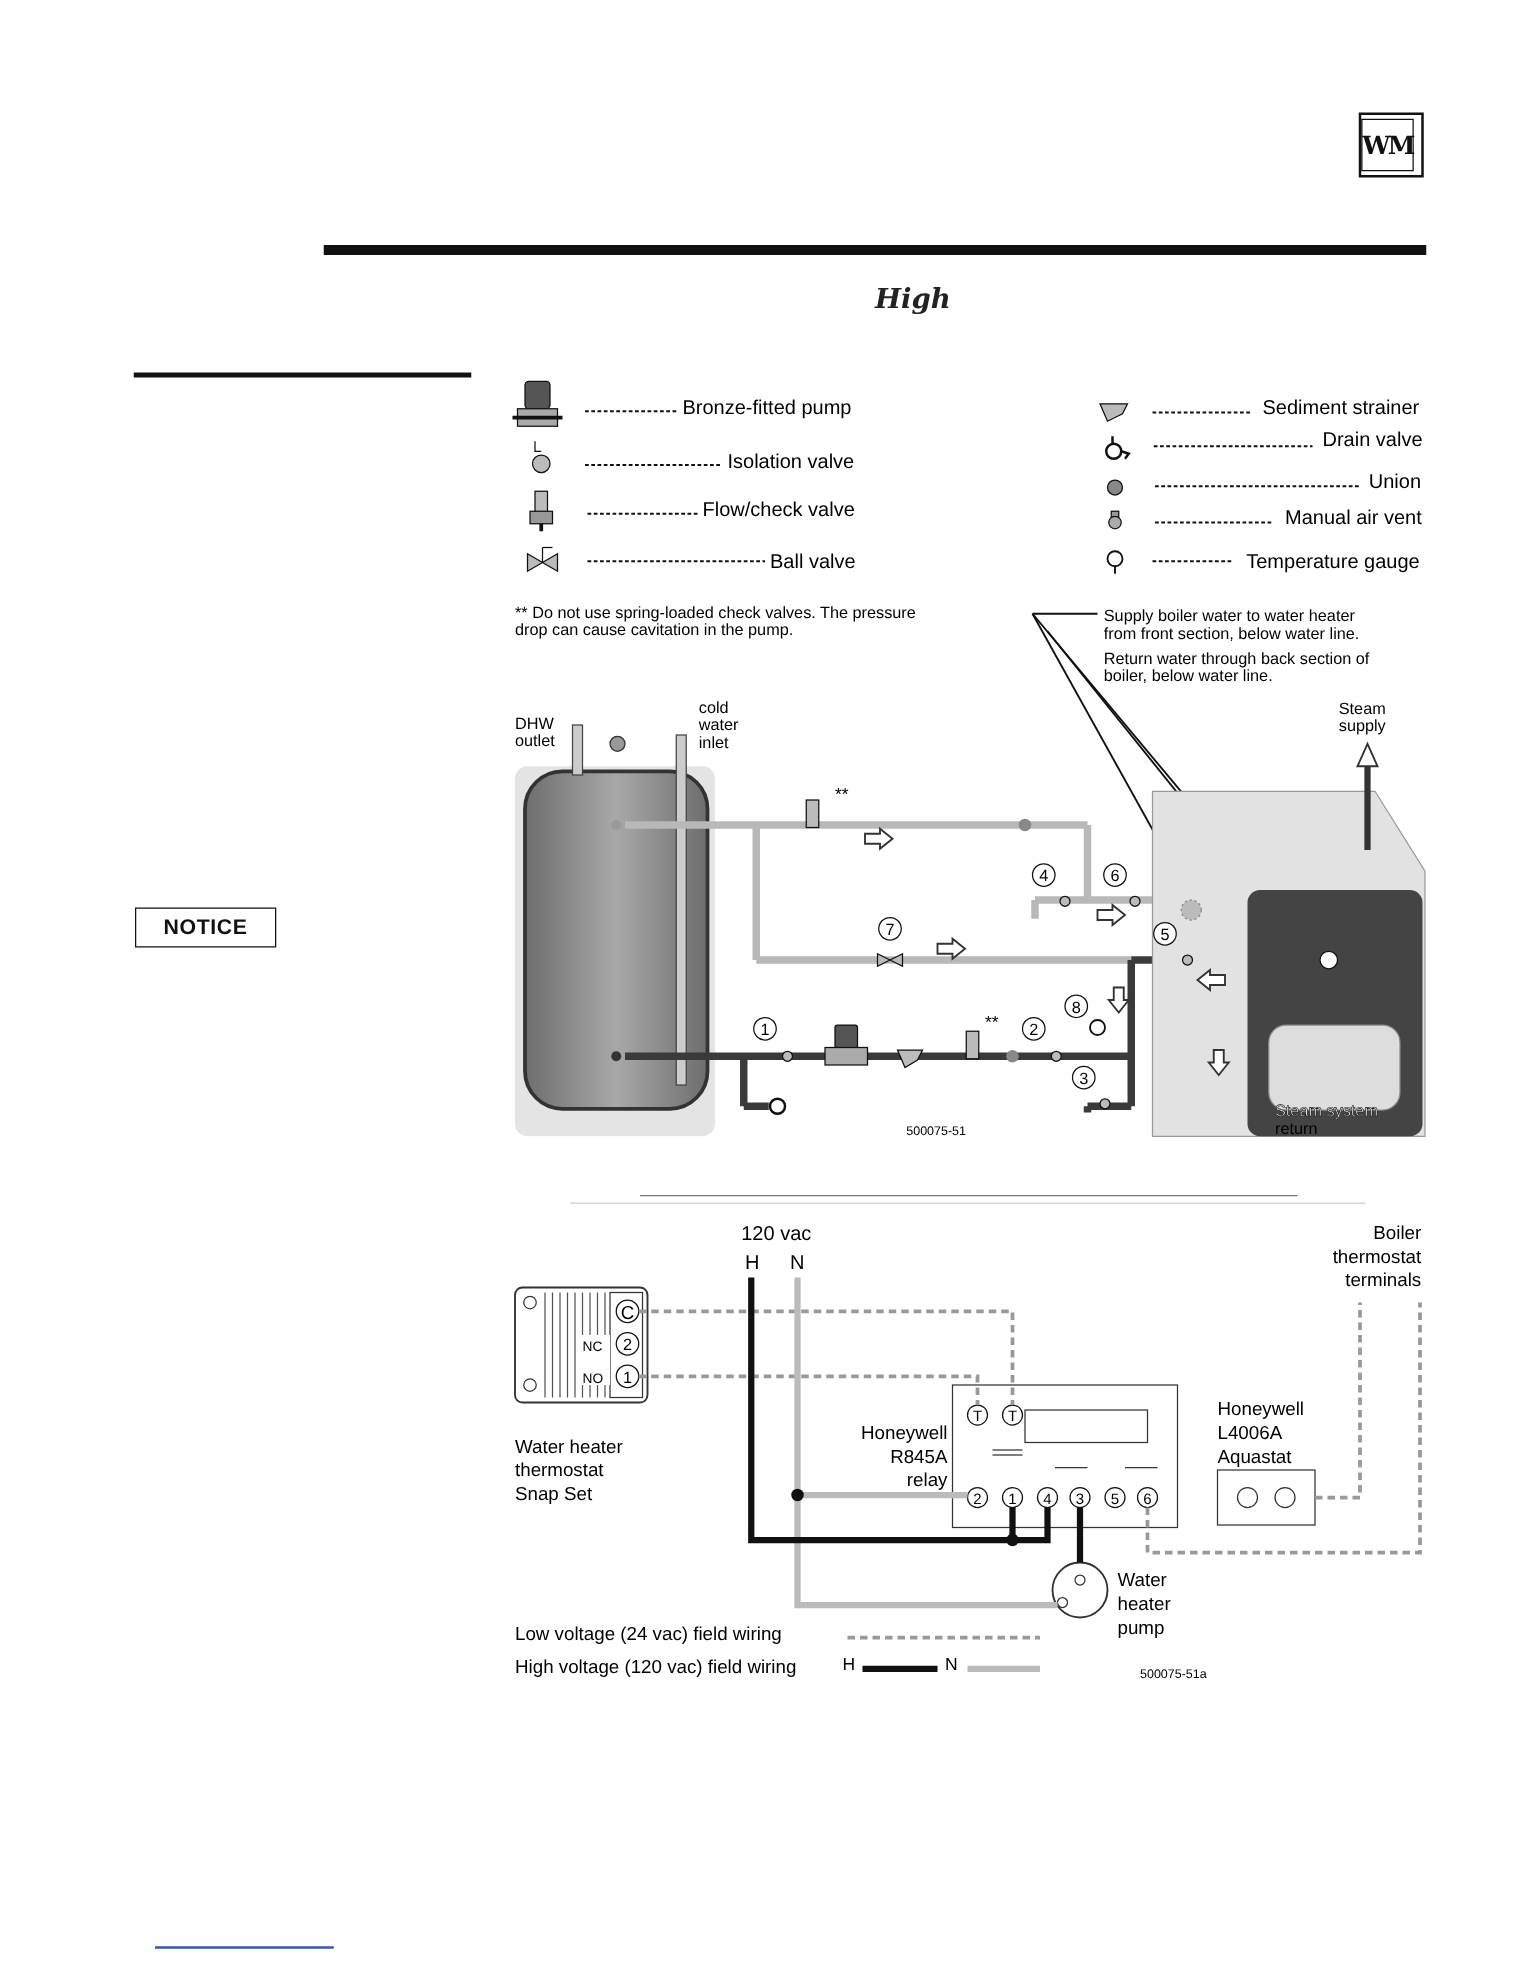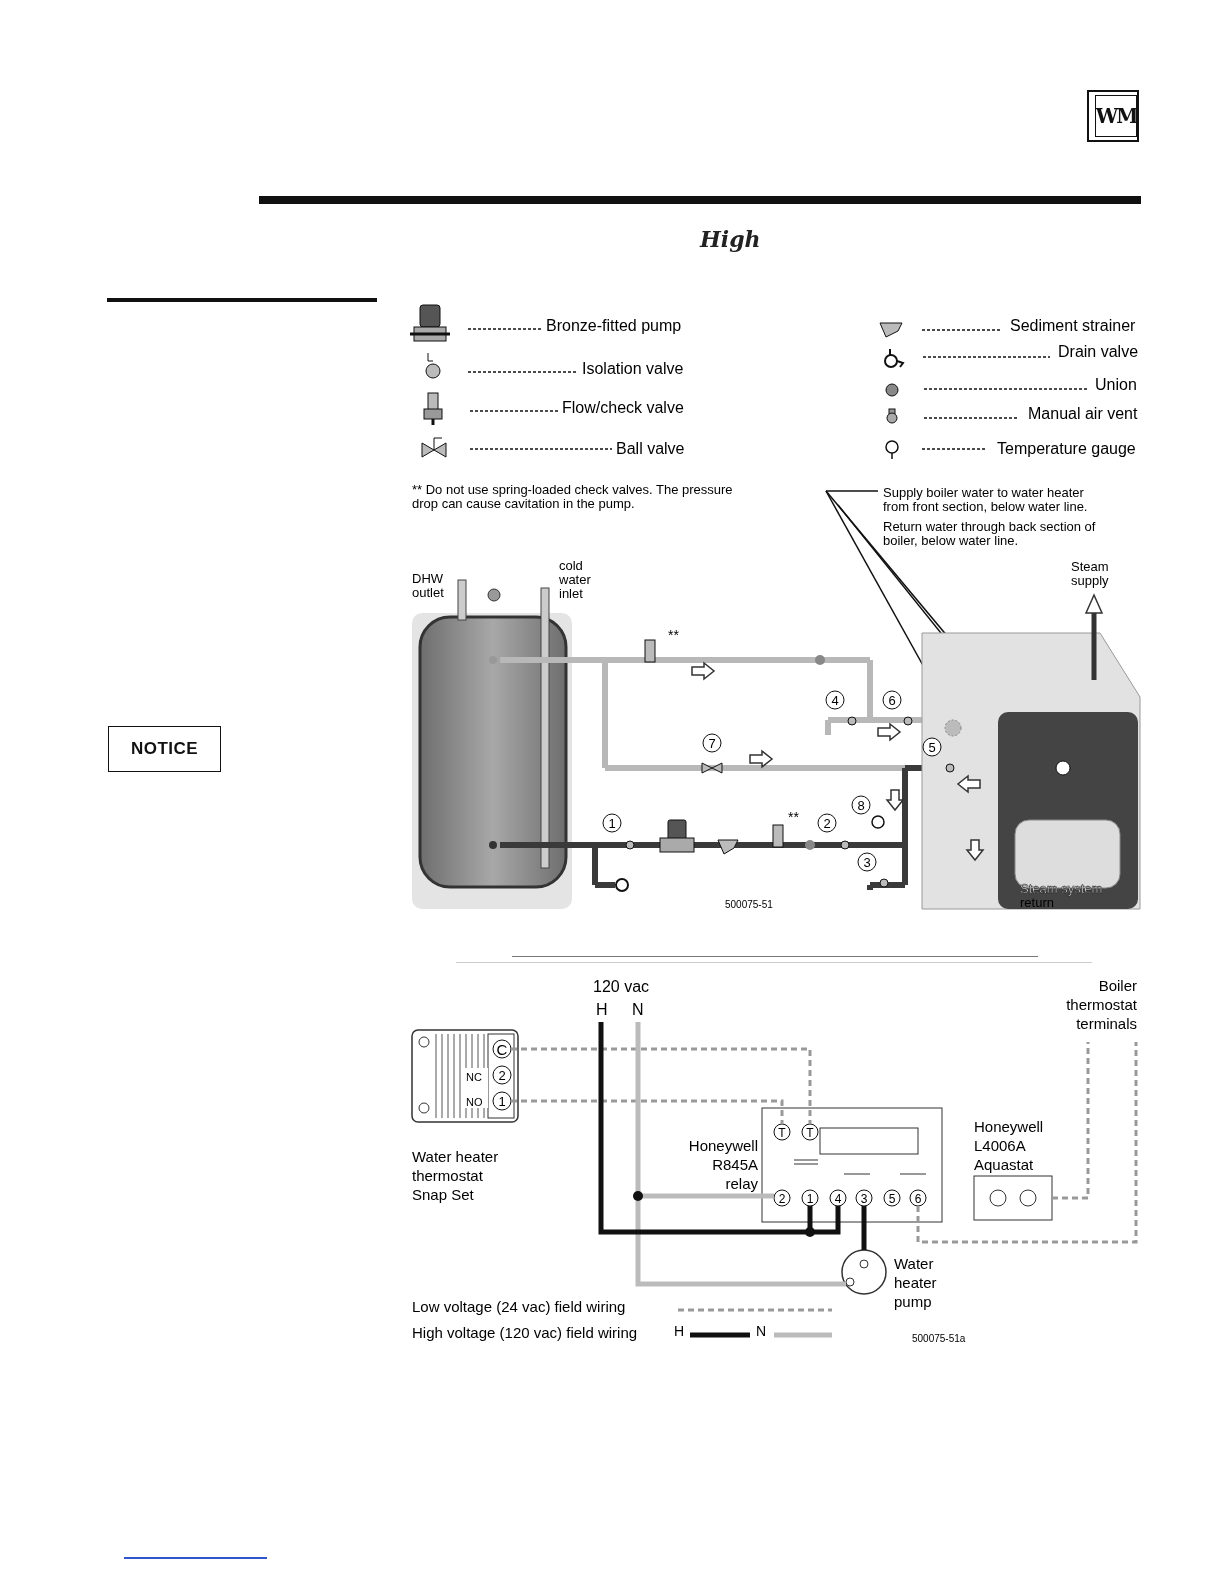--- a/index.html
+++ b/index.html
@@ -1,23 +1,23 @@
 <!DOCTYPE html>
 <html><head>
 <meta charset="utf-8">
 <style>
   html, body { margin: 0; padding: 0; }
   body { width: 1224px; height: 1584px; background: #ffffff; position: relative; overflow: hidden; font-family: "Liberation Sans", sans-serif; color: #111; }
   .abs { position: absolute; }
-  .logo { left: 1087px; top: 90px; width: 52px; height: 52px; border: 2px solid #111; box-sizing: border-box; display: flex; align-items: center; justify-content: flex-end; }
+  .logo { left: 1087px; top: 90px; width: 52px; height: 52px; border: 2px solid #111; box-sizing: border-box; display: flex; align-items: center; justify-content: flex-start; }
   .logo-inner { width: 42px; height: 42px; border: 1.5px solid #111; box-sizing: border-box; font-family: "DejaVu Serif", serif; font-weight: bold; font-size: 20px; display: flex; align-items: center; justify-content: center; letter-spacing: -2px; }
   .top-rule { left: 259px; top: 196px; width: 882px; height: 8px; background: #111; }
   .subtitle { left: 700px; top: 226px; width: 90px; font-family: "DejaVu Serif", serif; font-style: italic; font-weight: bold; font-size: 22px; color: #222; }
   .side-rule { left: 107px; top: 298px; width: 270px; height: 4px; background: #111; }
-  .notice { left: 108px; top: 726px; width: 113px; height: 46px; border: 1.5px solid #111; box-sizing: border-box; font-weight: bold; font-size: 17px; letter-spacing: 0.5px; display: flex; align-items: center; justify-content: center; }
+  .notice { left: 108px; top: 726px; width: 113px; height: 32px; border: 1.5px solid #111; box-sizing: border-box; font-weight: bold; font-size: 17px; letter-spacing: 0.5px; display: flex; align-items: center; justify-content: center; }
   .footer-link { left: 124px; top: 1557px; width: 143px; height: 1.5px; background: #3355cc; }
   svg text { font-family: "Liberation Sans", sans-serif; }
 </style>
 </head>
 <body>
 
 <div class="abs logo">
   <div class="logo-inner">WM</div>
 </div>
 <div class="abs top-rule"></div>

